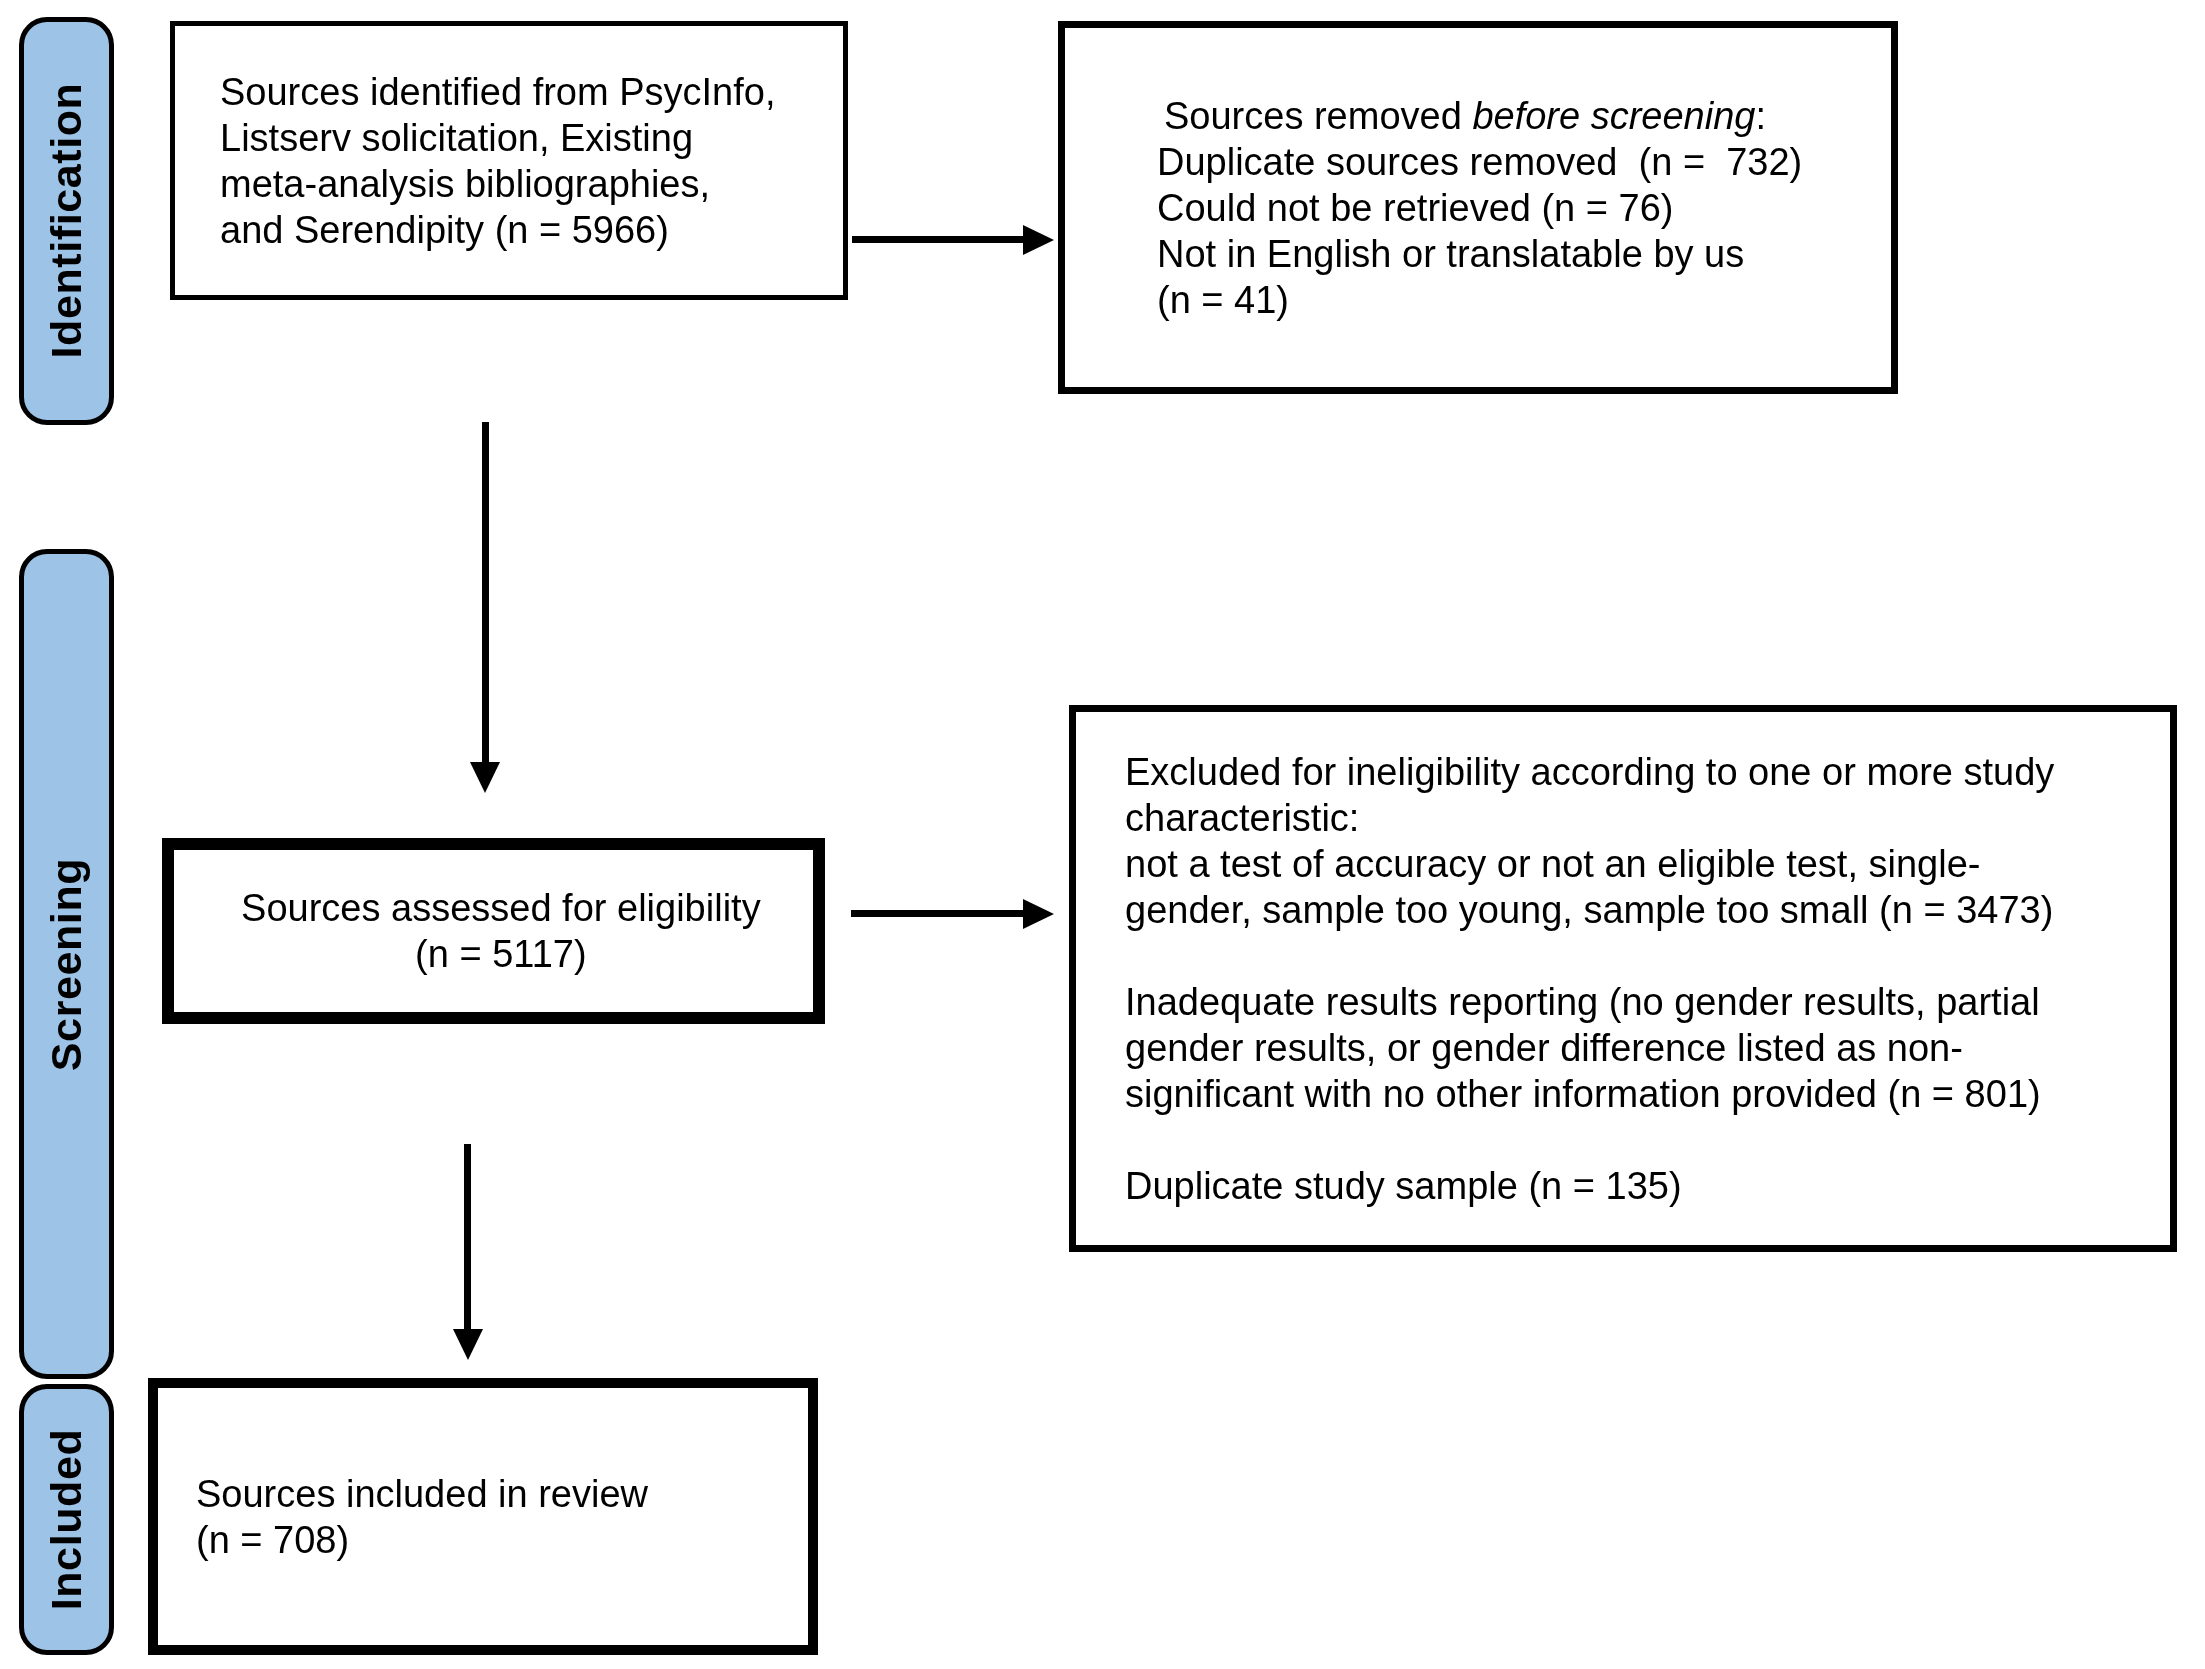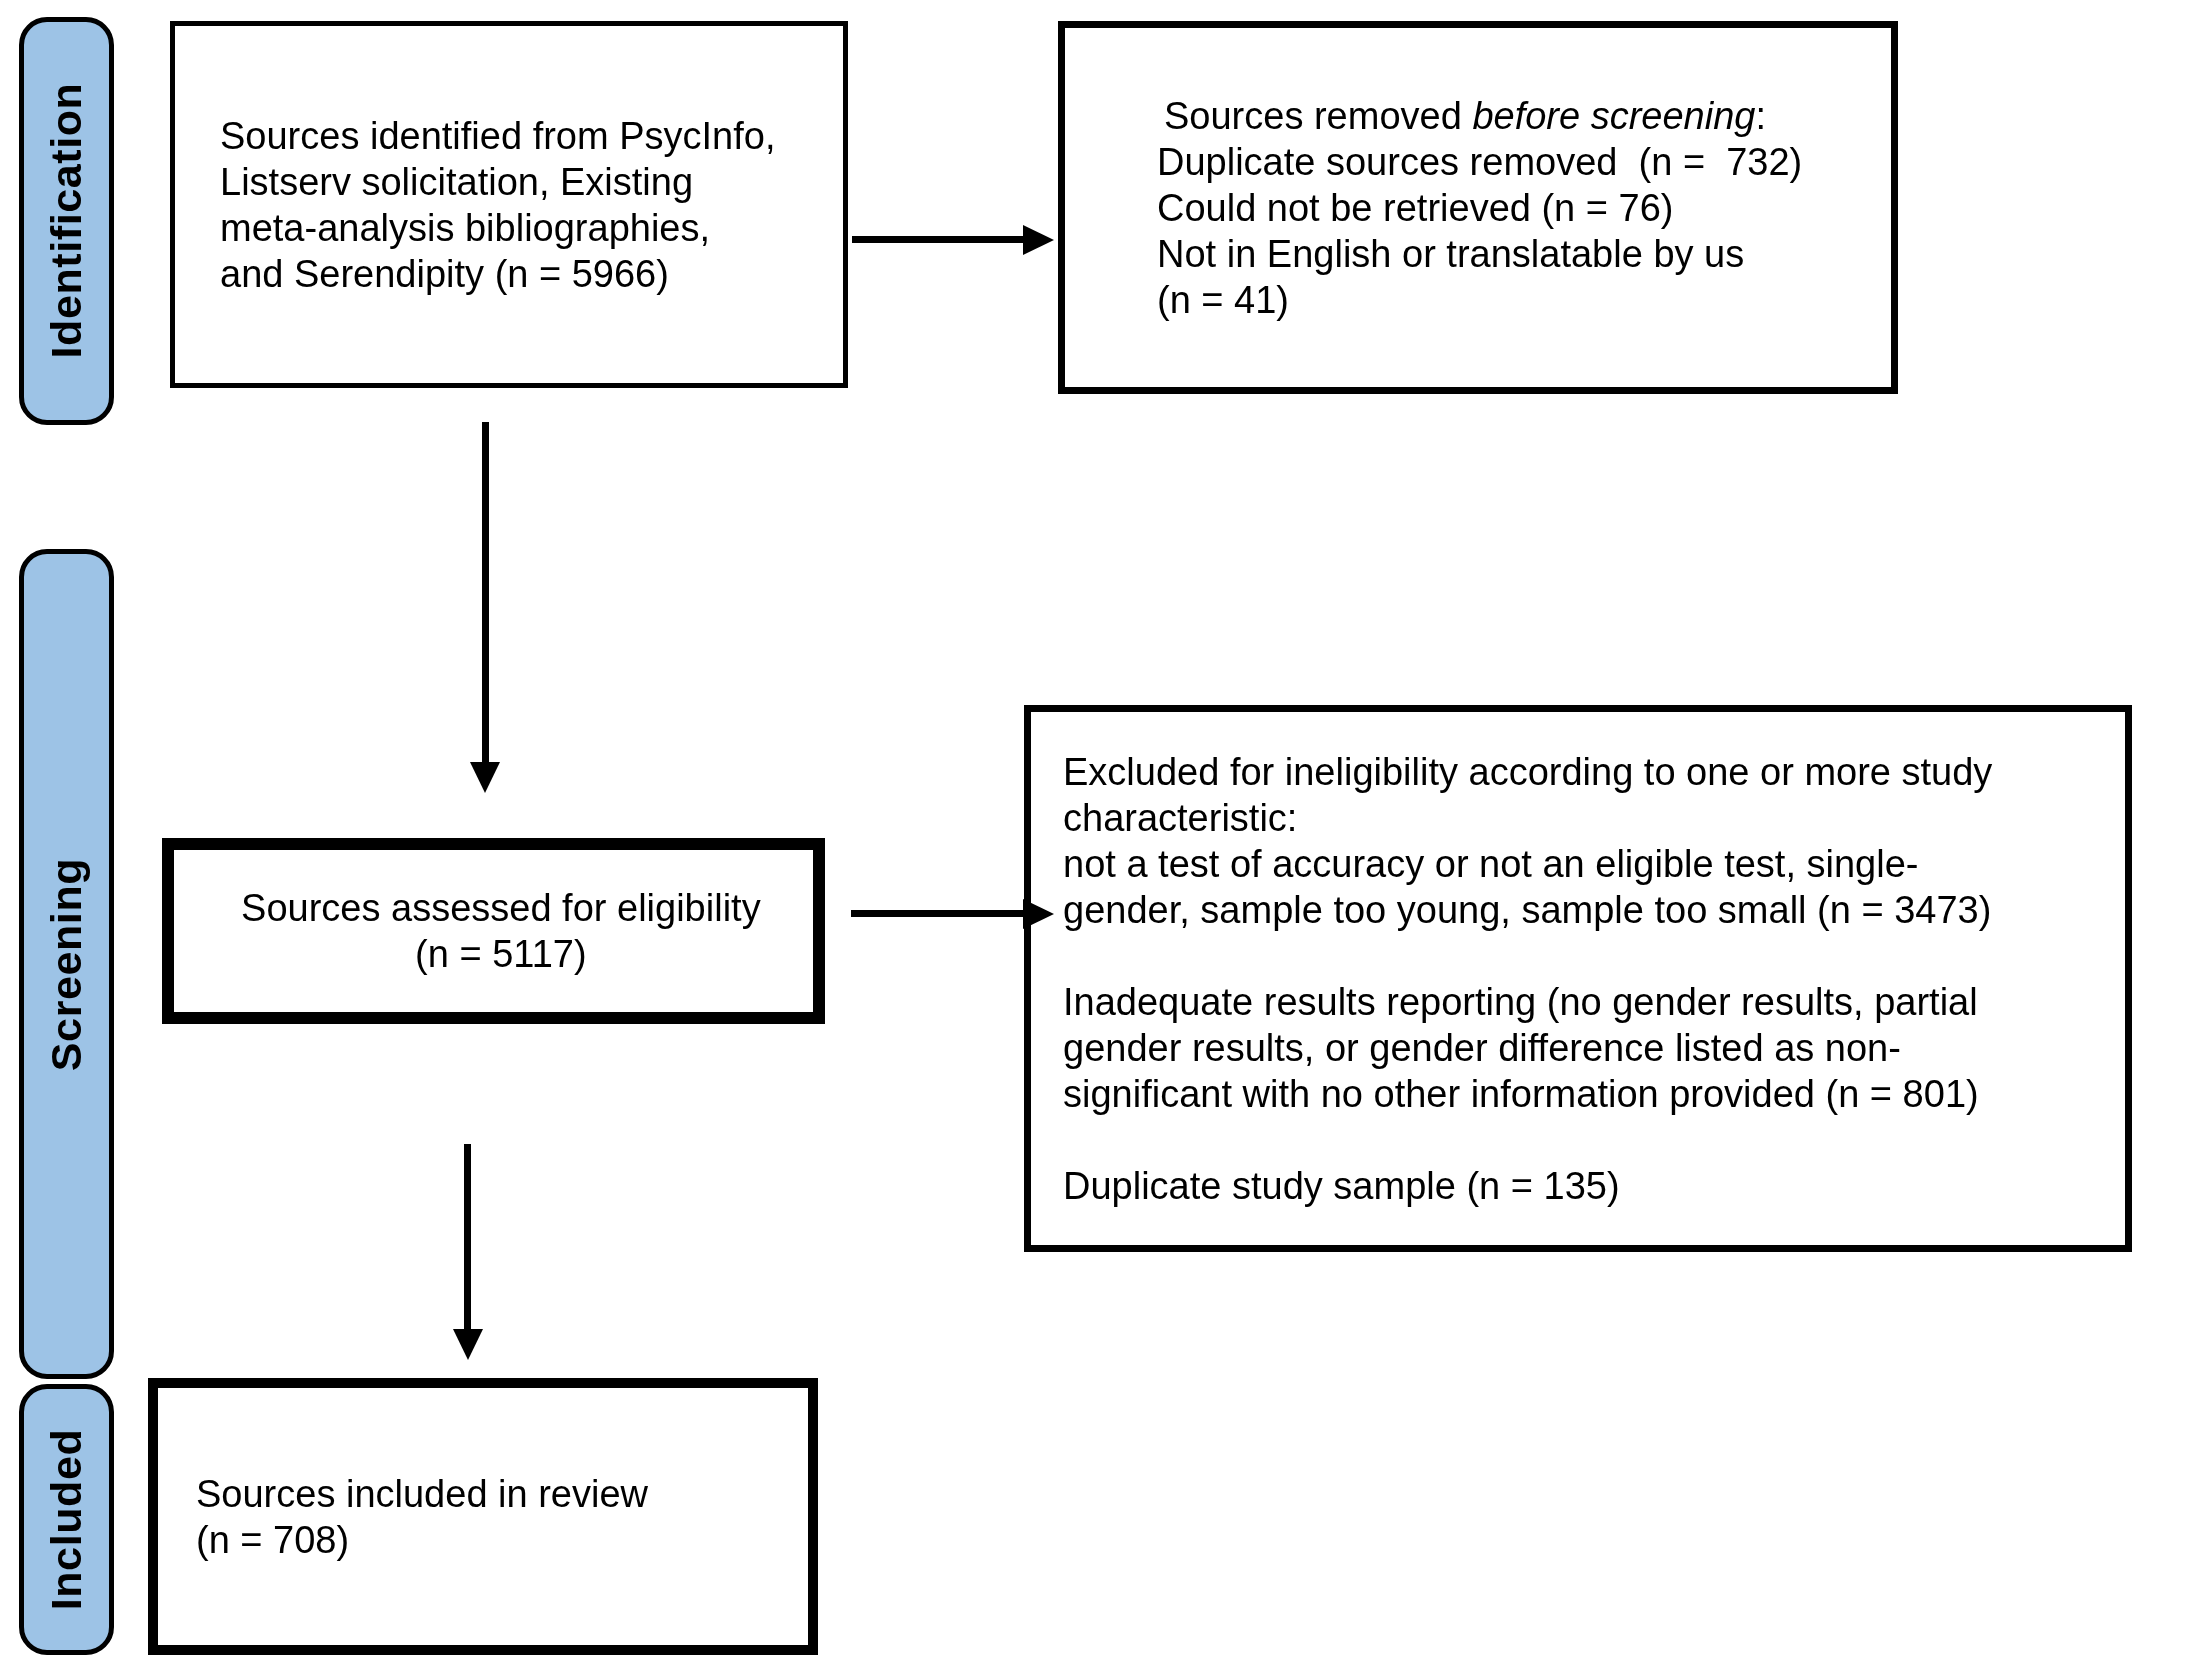--- a/index.html
+++ b/index.html
@@ -37,24 +37,24 @@
 
   
   .flow-box{
     position:absolute;
     background:var(--bg);
     border:5.2px solid var(--line-color);
     display:flex;flex-direction:column;justify-content:center;
     font-size:38px;line-height:46px;
   }
   .flow-box .box-text{white-space:pre-wrap;}
-  #box-identified{left:170px;top:21.4px;width:678px;height:367px;border-width:5.2px;padding-left:45px;padding-right:17.3px;}
+  #box-identified{left:170px;top:21.4px;width:678px;height:279px;border-width:5.2px;padding-left:45px;padding-right:17.3px;}
   #box-removed{left:1058px;top:21.4px;width:840px;height:373px;border-width:7px;padding-left:92px;padding-right:6px;}
   #box-assessed{left:162px;top:838px;width:663px;height:186px;border-width:12px;padding-left:32px;padding-right:17.3px;text-align:center;}
-  #box-excluded{left:1024px;top:705px;width:1108px;height:547px;border-width:7.5px;padding-left:32px;padding-right:17.3px;}
+  #box-excluded{left:1069px;top:705px;width:1108px;height:547px;border-width:7.5px;padding-left:49px;padding-right:17.3px;}
   #box-included-review{left:148px;top:1378px;width:670px;height:277px;border-width:10.4px;padding-left:38px;padding-right:17.3px;}
   #box-removed .first-line{padding-left:7px;}
   #box-removed em{font-style:italic;}
 
   
   .arrow-shaft{position:absolute;background:var(--line-color);}
   .arrow-head{position:absolute;width:0;height:0;}
   .arrow-head.right{
     border-top:15px solid transparent;
     border-bottom:15px solid transparent;

